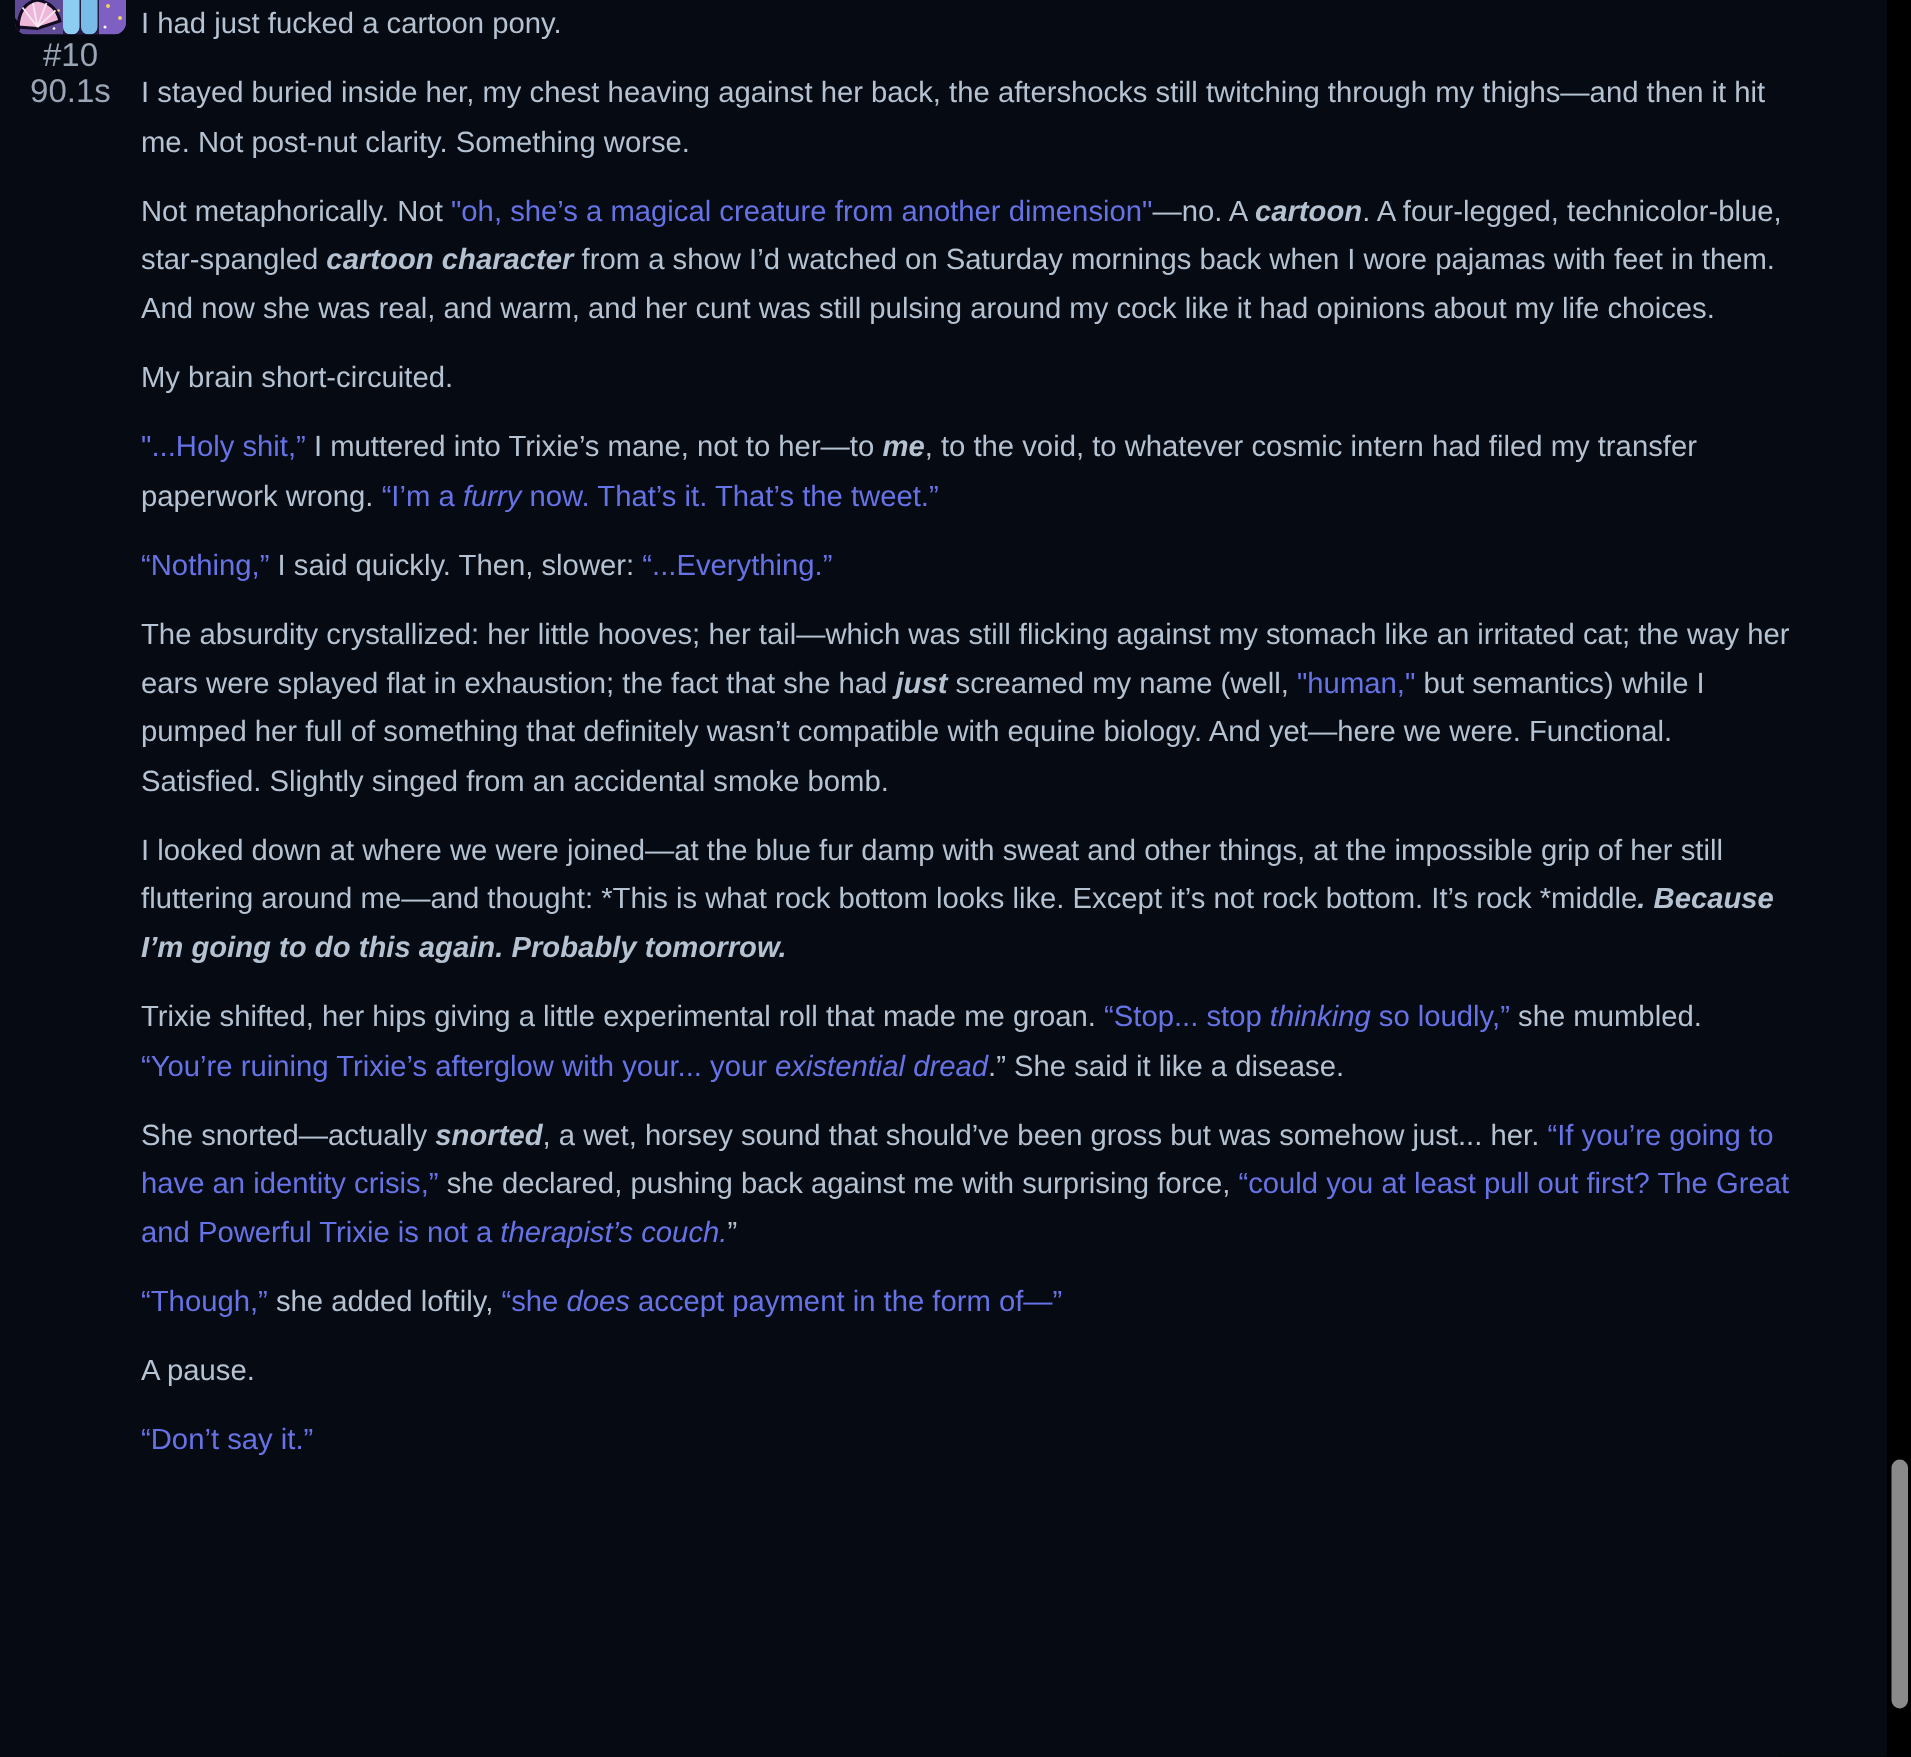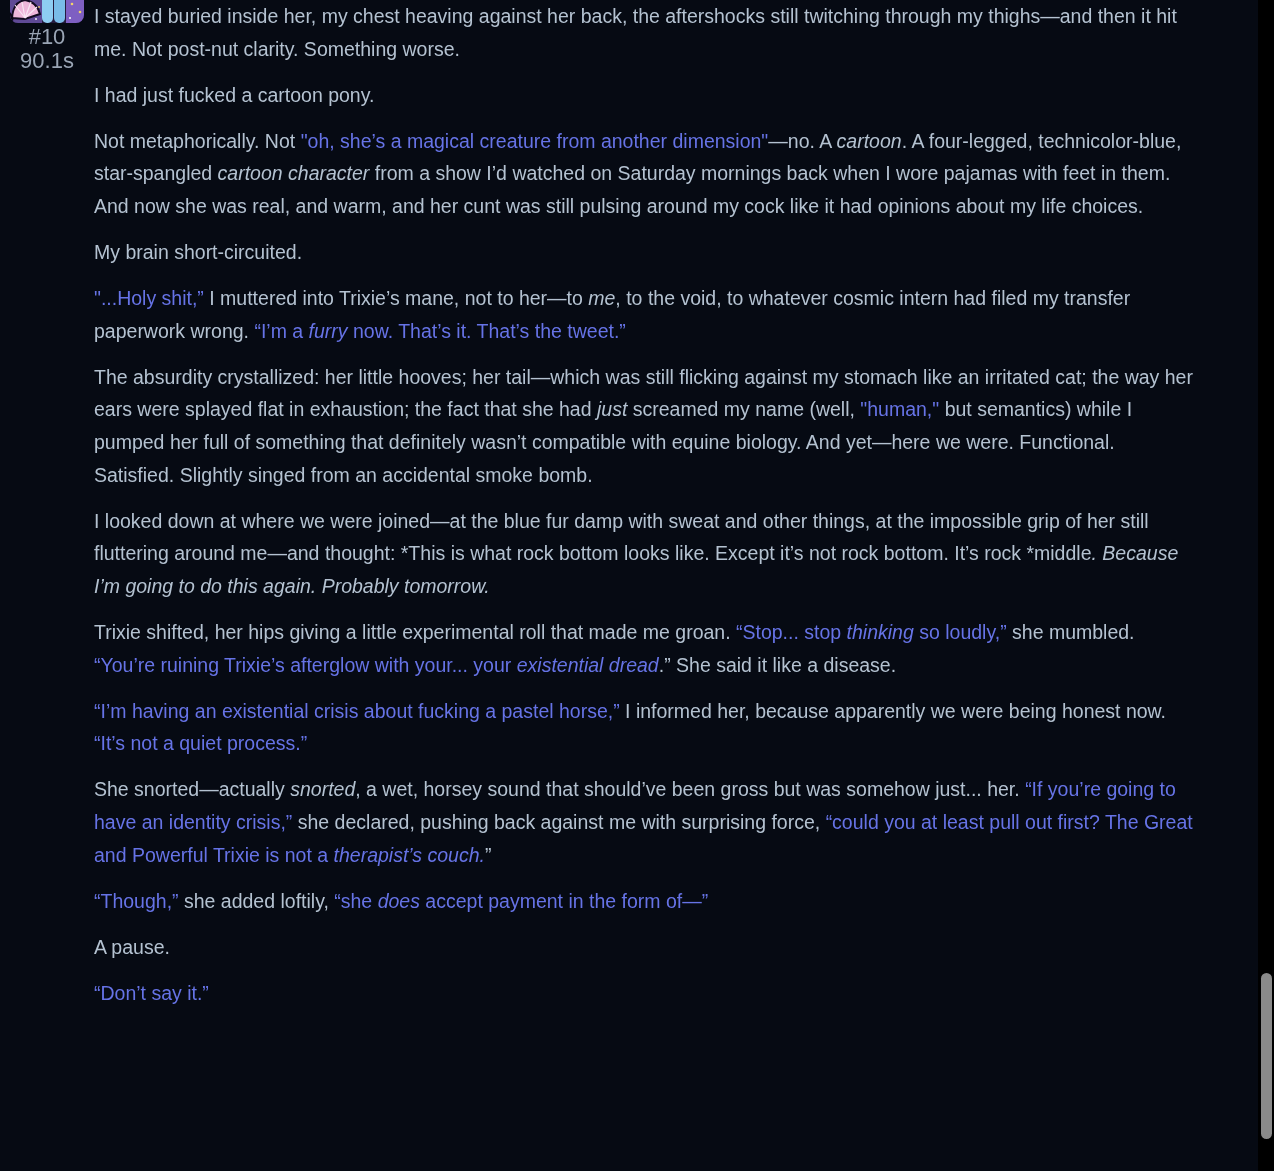--- a/index.html
+++ b/index.html
@@ -34,21 +34,21 @@
   }
   .meta-index { margin-top: 2px; }
   .content {
     width: 1104px;
     color: var(--text, #b4c2d1);
     font-size: 19.5px;
     line-height: 32.6px;
   }
   .content p { margin: 0 0 13.5px 0; }
   .run-normal { }
-  .run-em { font-style: italic; font-weight: normal; }
+  .run-em { font-style: italic; font-weight: bold; }
   .run-quote { color: var(--quote, #6673e6); }
   .run-quote-em { color: var(--quote, #6673e6); font-style: italic; margin-top: 30px; }
   .scroll-track {
     position: absolute; top: 0; right: 0;
     width: 16px; height: 100%;
     background: var(--track, #000000);
   }
   .scroll-thumb {
     position: absolute; top: 973px; right: 2px;
     width: 11px; height: 166px;
@@ -76,29 +76,29 @@
           <circle cx="62" cy="5" r="1.3" fill="#f2d36a"></circle>
           <circle cx="70" cy="13" r="1.3" fill="#f2d36a"></circle>
           <circle cx="60" cy="19" r="1" fill="#ffffff"></circle>
           <path d="M0,13 Q7,21 0,24 Z" fill="#0a0614"></path>
         </svg>
       </div>
       <div class="meta-label meta-index">#10</div>
       <div class="meta-label">90.1s</div>
     </div>
     <div class="content" id="story-content">
+        <p><span class="run-normal">I had just fucked a cartoon pony.</span></p>
         <p><span class="run-normal">I stayed buried inside her, my chest heaving against her back, the aftershocks still twitching through my thighs—and then it hit me. Not post-nut clarity. Something worse.</span></p>
-        <p><span class="run-normal">I had just fucked a cartoon pony.</span></p>
         <p><span class="run-normal">Not metaphorically. Not </span><span class="run-quote">"oh, she’s a magical creature from another dimension"</span><span class="run-normal">—no. A </span><span class="run-em">cartoon</span><span class="run-normal">. A four-legged, technicolor-blue, star-spangled </span><span class="run-em">cartoon character</span><span class="run-normal"> from a show I’d watched on Saturday mornings back when I wore pajamas with feet in them. And now she was real, and warm, and her cunt was still pulsing around my cock like it had opinions about my life choices.</span></p>
         <p><span class="run-normal">My brain short-circuited.</span></p>
         <p><span class="run-quote">"...Holy shit,”</span><span class="run-normal"> I muttered into Trixie’s mane, not to her—to </span><span class="run-em">me</span><span class="run-normal">, to the void, to whatever cosmic intern had filed my transfer paperwork wrong. </span><span class="run-quote">“I’m a </span><span class="run-quote-em">furry</span><span class="run-quote"> now. That’s it. That’s the tweet.”</span></p>
+        <p><span class="run-quote">“Nothing,”</span><span class="run-normal"> I said quickly. Then, slower: </span><span class="run-quote">“...Everything.”</span></p>
         <p><span class="run-normal">The absurdity crystallized: her little hooves; her tail—which was still flicking against my stomach like an irritated cat; the way her ears were splayed flat in exhaustion; the fact that she had </span><span class="run-em">just</span><span class="run-normal"> screamed my name (well, </span><span class="run-quote">"human,"</span><span class="run-normal"> but semantics) while I pumped her full of something that definitely wasn’t compatible with equine biology. And yet—here we were. Functional. Satisfied. Slightly singed from an accidental smoke bomb.</span></p>
         <p><span class="run-normal">I looked down at where we were joined—at the blue fur damp with sweat and other things, at the impossible grip of her still fluttering around me—and thought: *This is what rock bottom looks like. Except it’s not rock bottom. It’s rock *middle</span><span class="run-em">. Because I’m going to do this again. Probably tomorrow.</span></p>
         <p><span class="run-normal">Trixie shifted, her hips giving a little experimental roll that made me groan. </span><span class="run-quote">“Stop... stop </span><span class="run-quote-em">thinking</span><span class="run-quote"> so loudly,”</span><span class="run-normal"> she mumbled. </span><span class="run-quote">“You’re ruining Trixie’s afterglow with your... your </span><span class="run-quote-em">existential dread</span><span class="run-normal">.” She said it like a disease.</span></p>
-        <p><span class="run-quote">“I’m having an existential crisis about fucking a pastel horse,”</span><span class="run-normal"> I informed her, because apparently we were being honest now. </span><span class="run-quote">“It’s not a quiet process.”</span></p>
         <p><span class="run-normal">She snorted—actually </span><span class="run-em">snorted</span><span class="run-normal">, a wet, horsey sound that should’ve been gross but was somehow just... her. </span><span class="run-quote">“If you’re going to have an identity crisis,”</span><span class="run-normal"> she declared, pushing back against me with surprising force, </span><span class="run-quote">“could you at least pull out first? The Great and Powerful Trixie is not a </span><span class="run-quote-em">therapist’s couch.</span><span class="run-normal">”</span></p>
         <p><span class="run-quote">“Though,”</span><span class="run-normal"> she added loftily, </span><span class="run-quote">“she </span><span class="run-quote-em">does</span><span class="run-quote"> accept payment in the form of—”</span></p>
         <p><span class="run-normal">A pause.</span></p>
         <p><span class="run-quote">“Don’t say it.”</span></p>
       </div>
   </div>
 
 </div>
 
 <div class="scroll-track">

